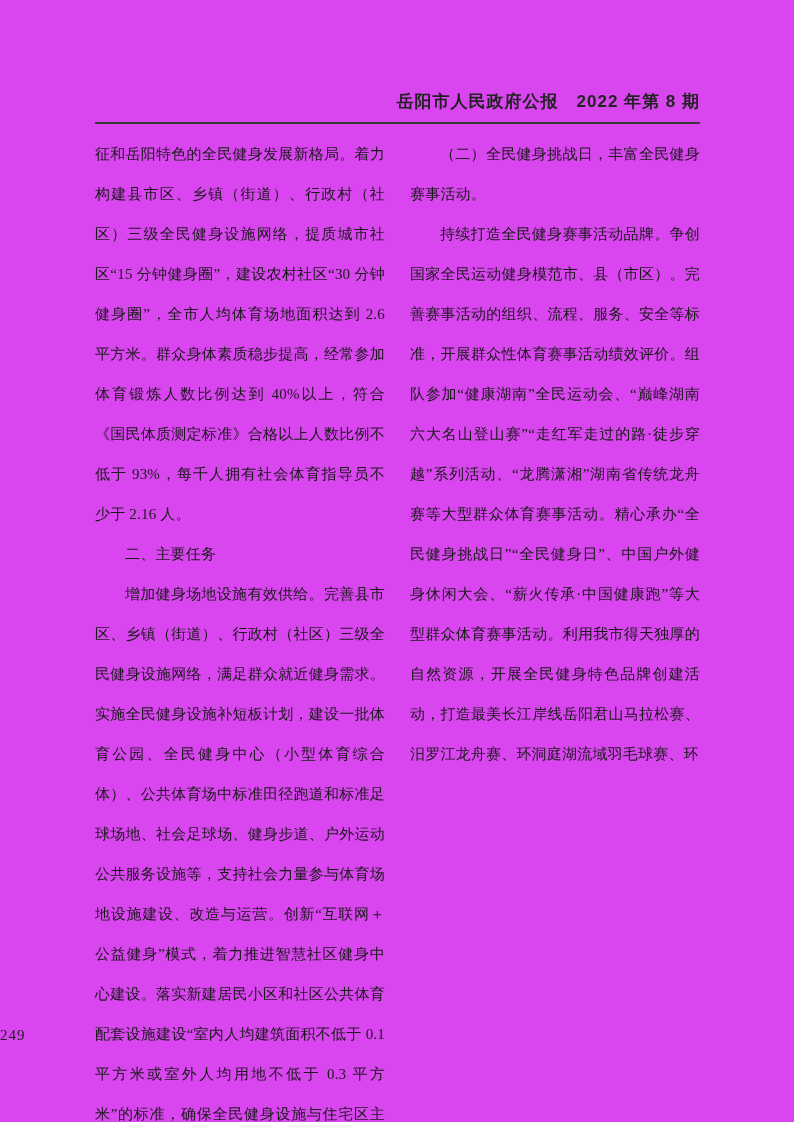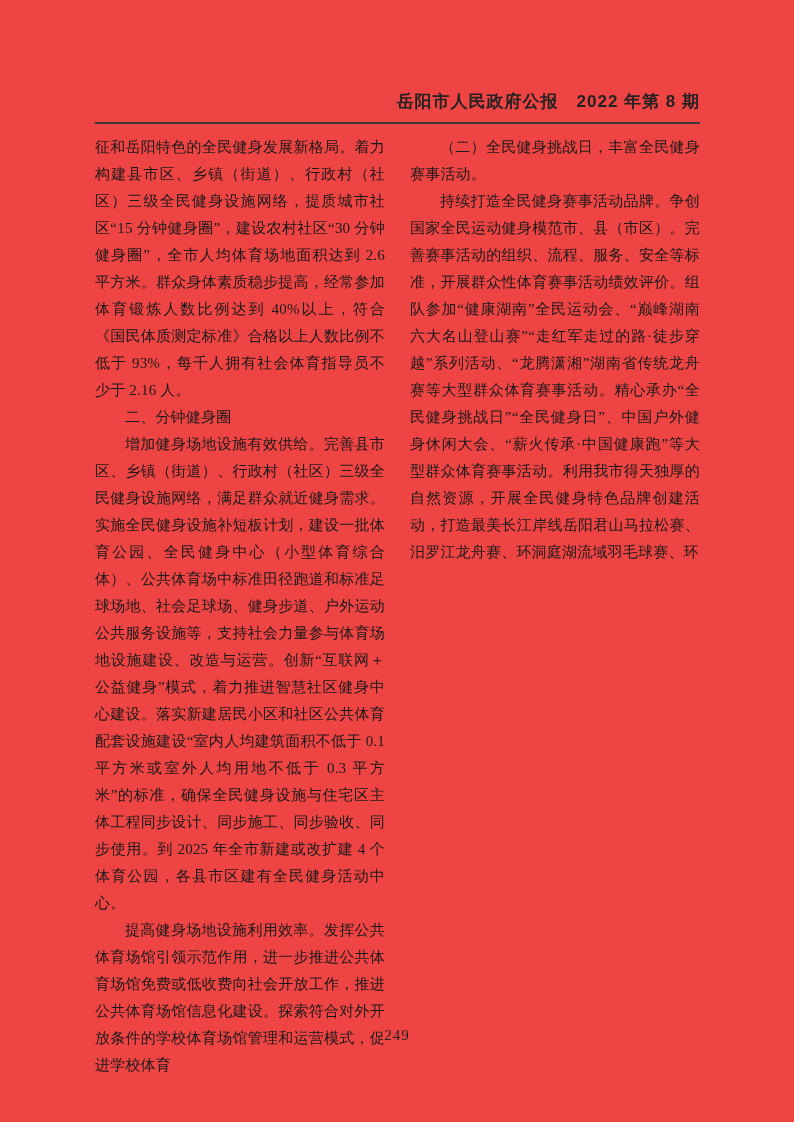--- a/index.html
+++ b/index.html
@@ -4,21 +4,21 @@
 <style>
   html, body {
     margin: 0;
     padding: 0;
     background: #ffffff;
   }
   .page {
     position: relative;
     width: 794px;
     height: 1122px;
-    background: #ef4444;
+    background: #d946ef;
     overflow: hidden;
     font-family: "Liberation Serif", "DejaVu Serif", serif;
     color: #1a1a1a;
   }
   .header {
     margin: 0 94px 0 95px;
     padding-top: 90px;
     padding-bottom: 9px;
     text-align: right;
     border-bottom: 2px solid #3a3a3a;
@@ -36,56 +36,55 @@
     display: flex;
     gap: 25px;
   }
   .column {
     flex: 1 1 0;
     min-width: 0;
   }
   .column p {
     margin: 0;
     font-size: 15px;
-    line-height: 27px;
+    line-height: 40px;
     text-align: justify;
     text-justify: inter-ideograph;
     letter-spacing: 0.2px;
     word-break: break-all;
   }
   .column p.indent {
     text-indent: 2em;
   }
   .footer {
     position: absolute;
     top: 1026px;
     left: 0;
     right: 0;
-    text-align: center;
   }
   .page-number {
     font-size: 15px;
     color: #222;
     letter-spacing: 1px;
   }
 </style>
 </head>
 <body>
 
 <div class="page">
 
   <div class="header">
     <span class="header-title">岳阳市人民政府公报　2022 年第 8 期</span>
   </div>
 
   <div class="columns">
 
     <div class="column">
       <p>征和岳阳特色的全民健身发展新格局。着力构建县市区、乡镇（街道）、行政村（社区）三级全民健身设施网络，提质城市社区“15 分钟健身圈”，建设农村社区“30 分钟健身圈”，全市人均体育场地面积达到 2.6 平方米。群众身体素质稳步提高，经常参加体育锻炼人数比例达到 40%以上，符合《国民体质测定标准》合格以上人数比例不低于 93%，每千人拥有社会体育指导员不少于 2.16 人。</p>
-      <p class="indent">二、分钟健身圈</p>
+      <p class="indent">二、主要任务</p>
       <p class="indent">增加健身场地设施有效供给。完善县市区、乡镇（街道）、行政村（社区）三级全民健身设施网络，满足群众就近健身需求。实施全民健身设施补短板计划，建设一批体育公园、全民健身中心（小型体育综合体）、公共体育场中标准田径跑道和标准足球场地、社会足球场、健身步道、户外运动公共服务设施等，支持社会力量参与体育场地设施建设、改造与运营。创新“互联网＋公益健身”模式，着力推进智慧社区健身中心建设。落实新建居民小区和社区公共体育配套设施建设“室内人均建筑面积不低于 0.1 平方米或室外人均用地不低于 0.3 平方米”的标准，确保全民健身设施与住宅区主体工程同步设计、同步施工、同步验收、同步使用。到 2025 年全市新建或改扩建 4 个体育公园，各县市区建有全民健身活动中心。</p>
       <p class="indent">提高健身场地设施利用效率。发挥公共体育场馆引领示范作用，进一步推进公共体育场馆免费或低收费向社会开放工作，推进公共体育场馆信息化建设。探索符合对外开放条件的学校体育场馆管理和运营模式，促进学校体育</p>
     </div>
 
     <div class="column">
       <p class="indent">（二）全民健身挑战日，丰富全民健身赛事活动。</p>
       <p class="indent">持续打造全民健身赛事活动品牌。争创国家全民运动健身模范市、县（市区）。完善赛事活动的组织、流程、服务、安全等标准，开展群众性体育赛事活动绩效评价。组队参加“健康湖南”全民运动会、“巅峰湖南六大名山登山赛”“走红军走过的路·徒步穿越”系列活动、“龙腾潇湘”湖南省传统龙舟赛等大型群众体育赛事活动。精心承办“全民健身挑战日”“全民健身日”、中国户外健身休闲大会、“薪火传承·中国健康跑”等大型群众体育赛事活动。利用我市得天独厚的自然资源，开展全民健身特色品牌创建活动，打造最美长江岸线岳阳君山马拉松赛、汨罗江龙舟赛、环洞庭湖流域羽毛球赛、环</p>
     </div>
 
   </div>

